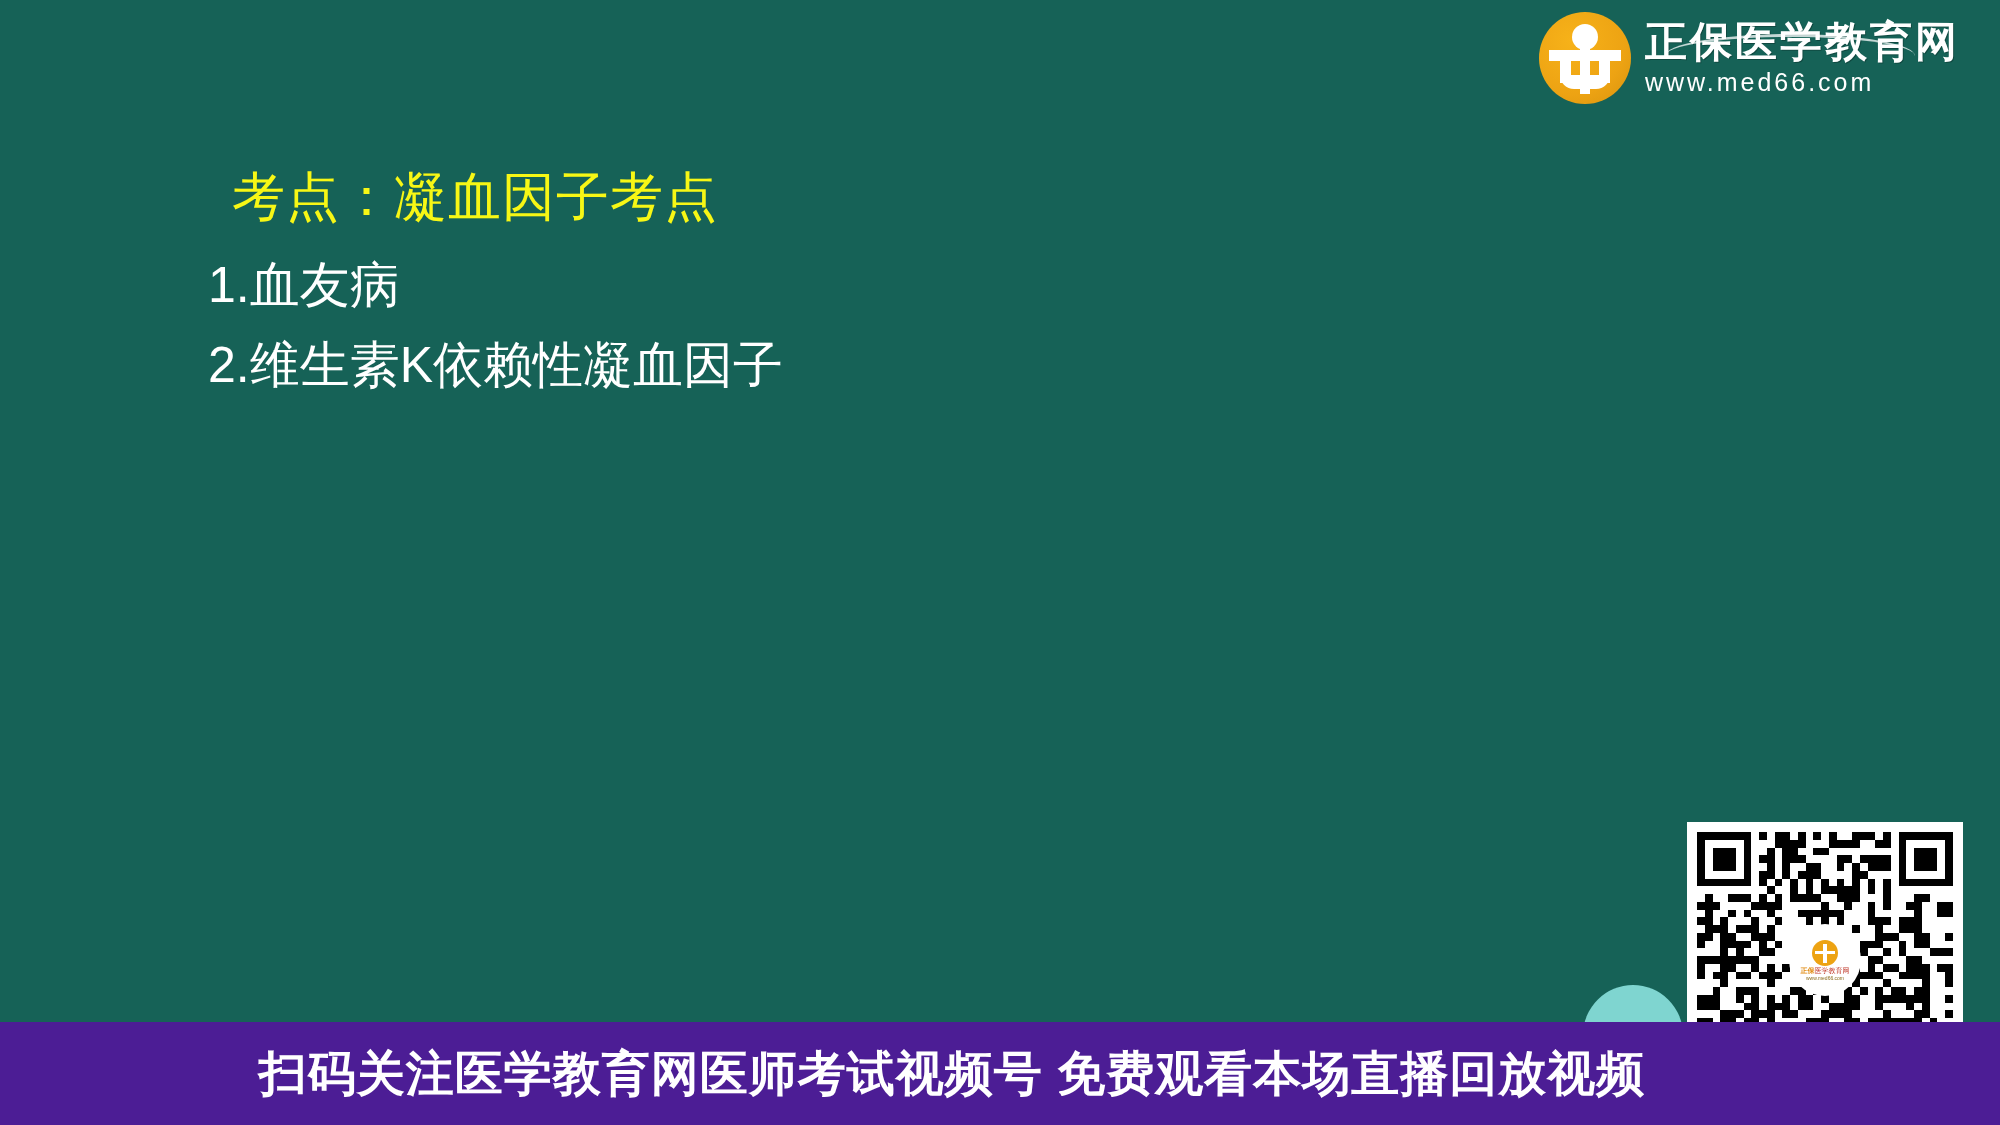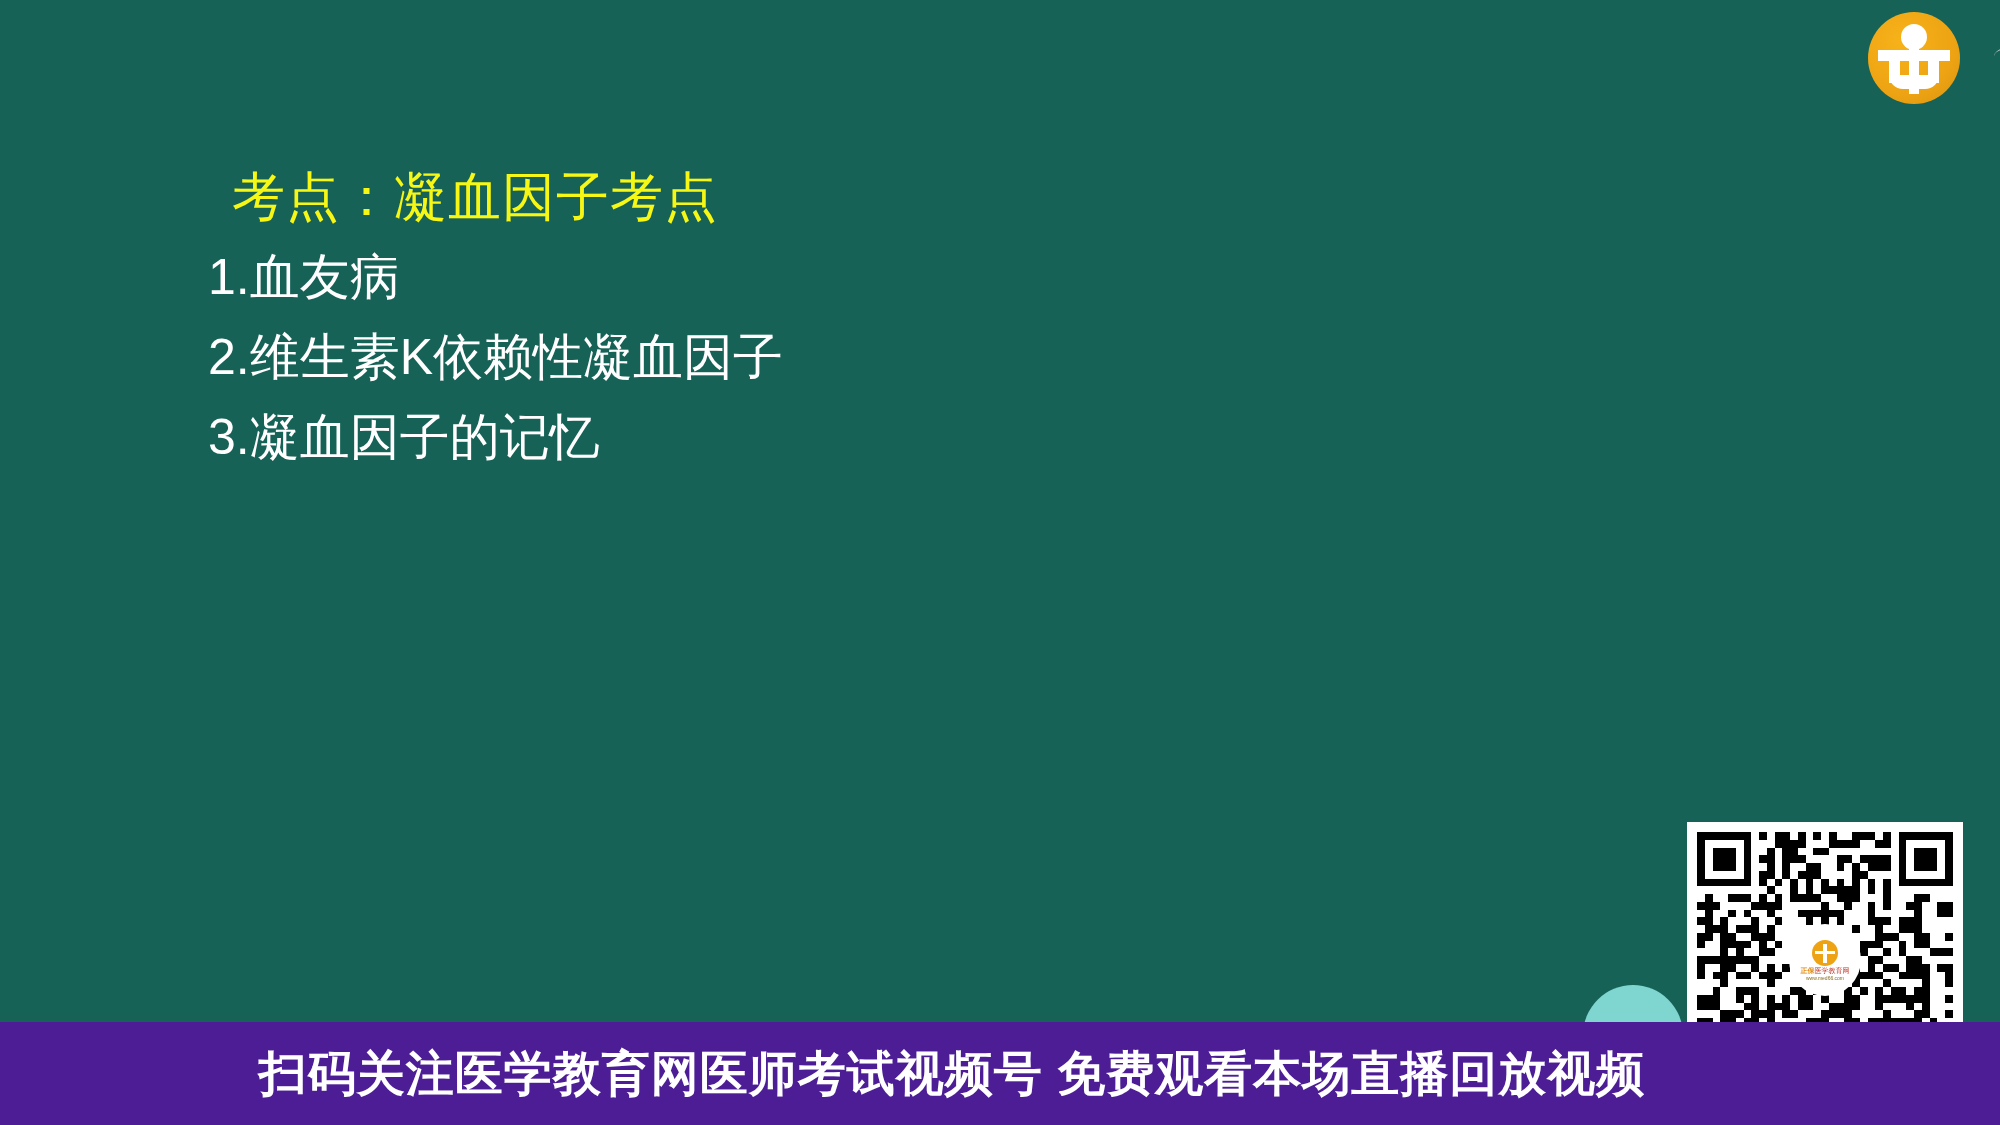--- a/index.html
+++ b/index.html
@@ -56,21 +56,21 @@
     letter-spacing:1px;
     white-space:nowrap;
     margin-left:24px;
   }
   .bullet-line{
     color:#ffffff;
     font-size:50px;
     line-height:64px;
     white-space:nowrap;
   }
-  #bullet-1{ margin-top:16px; }
+  #bullet-1{ margin-top:24px; }
   #bullet-2{ margin-top:16px; }
   #bullet-3{ margin-top:16px; }
 
   
   #brand-logo{
     position:absolute;
     right:40px; top:12px;
     display:flex;
     align-items:center;
     gap:14px;
@@ -219,28 +219,31 @@
 
   <div id="brand-logo">
     <div id="brand-mark">
       <span class="g-dome"></span>
       <span class="g-horz"></span>
       <span class="g-bowl-l"></span>
       <span class="g-bowl-r"></span>
       <span class="g-bowl-b"></span>
       <span class="g-vert"></span>
     </div>
+    <div id="brand-text">
+      <div id="brand-name">正保医学教育网</div>
+      <div id="brand-url">www.med66.com</div>
+    </div>
     <div id="brand-swoosh"></div>
   </div>
 
   <div id="text-block">
     <div id="slide-title">考点：凝血因子考点</div>
     <div class="bullet-line" id="bullet-1">1.血友病</div>
     <div class="bullet-line" id="bullet-2">2.维生素K依赖性凝血因子</div>
-    <div class="bullet-line" id="bullet-3">3.凝血因子的记忆</div>
   </div>
 
   <div id="qr-wrap">
     <div id="qr-canvas">
       <svg width="256" height="256" viewBox="0 0 33 33" shape-rendering="crispEdges">
         <rect width="33" height="33" fill="#ffffff"></rect>
         <g fill="#000000" id="qr-modules">
             <rect x="0" y="0" width="7" height="1"></rect>
             <rect x="8" y="0" width="1" height="1"></rect>
             <rect x="10" y="0" width="2" height="1"></rect>

